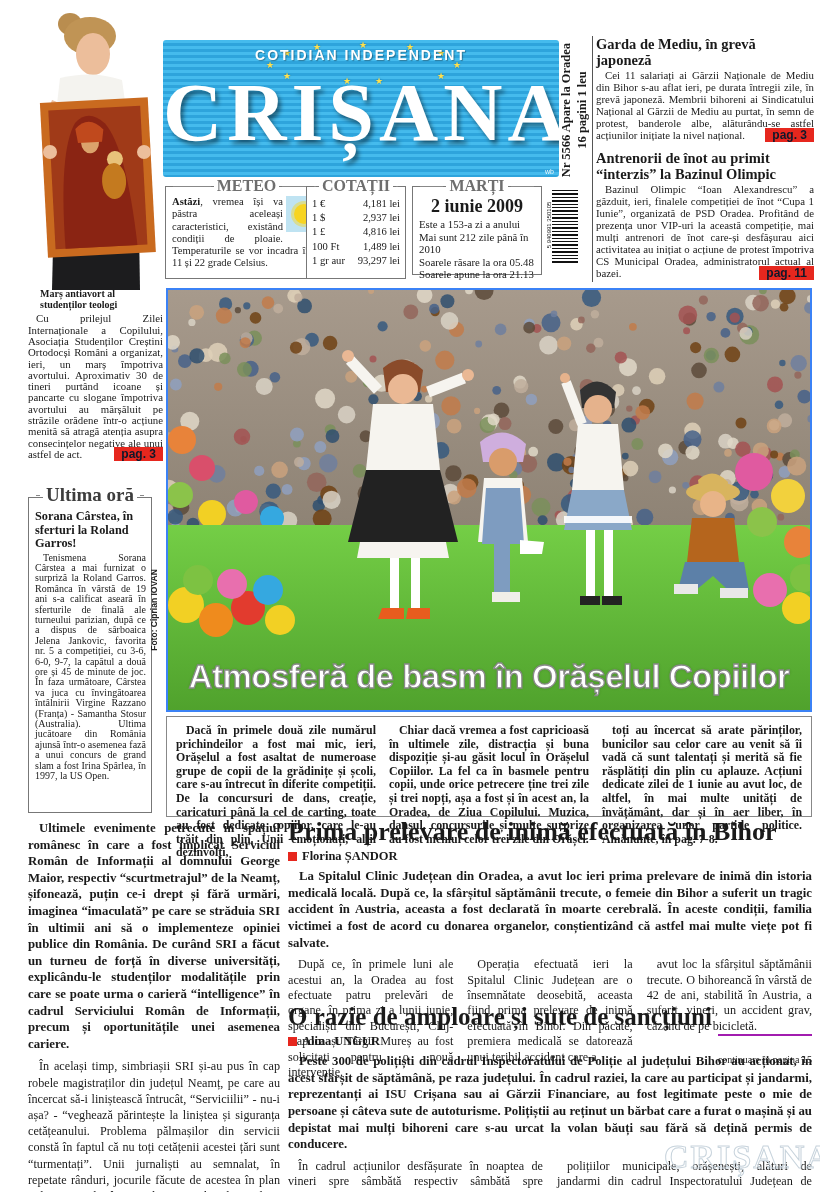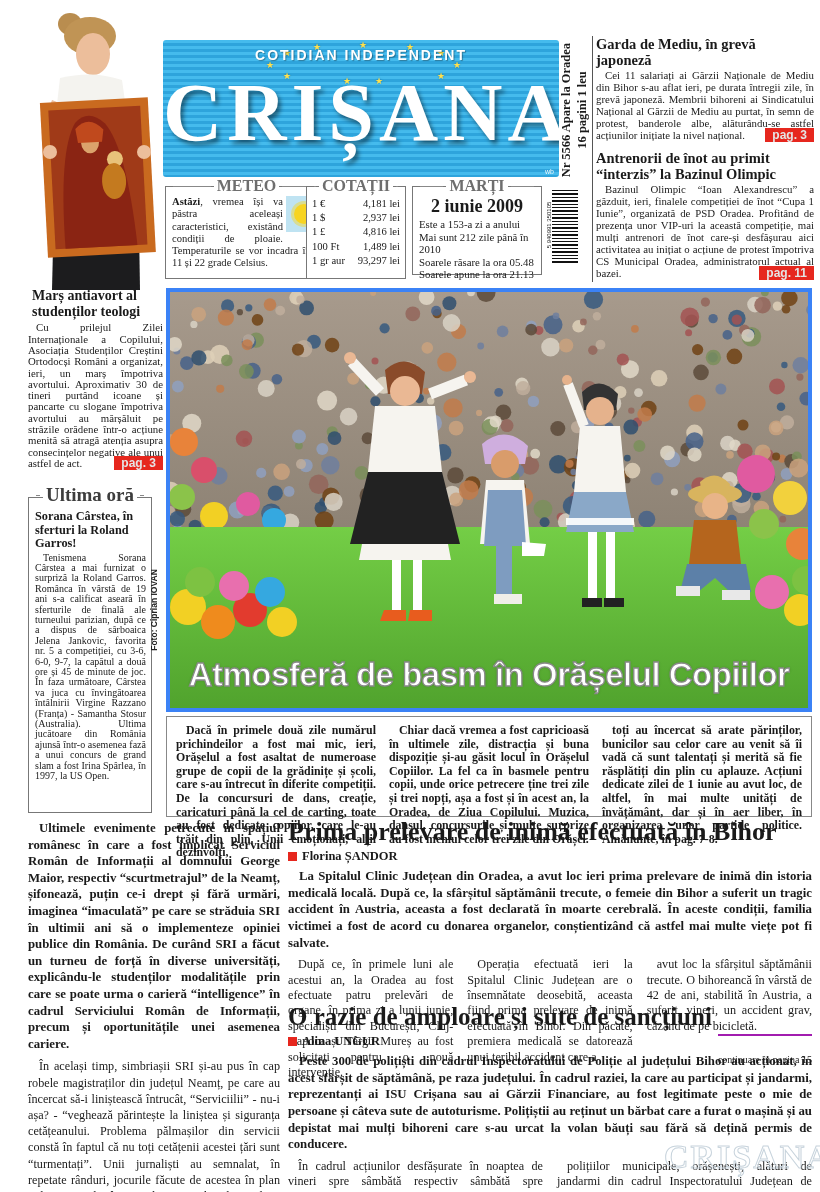--- a/index.html
+++ b/index.html
@@ -30,21 +30,21 @@
   .edition-inner{position:absolute;width:140px;height:40px;left:-48px;top:50px;
     transform:rotate(-90deg);text-align:center;font-weight:bold;font-size:12.5px;line-height:1.3;}
 
   
   .briefs-col{position:absolute;left:592px;top:36px;width:222px;height:246px;
     border-left:1px solid #555;padding-left:3px;}
   .brief{margin-bottom:8px;}
   .brief h3{margin:0 0 2px 0;font-size:14.5px;line-height:1.12;}
   .brief p{margin:0;font-size:10.8px;line-height:11.9px;text-align:justify;text-indent:9px;}
   .badge{display:block;width:fit-content;margin-left:auto;margin-top:-14px;
-    background:#e6271e;color:#e5e5e5;font-family:"Liberation Sans",sans-serif;
+    background:#e6271e;color:#0f172a;font-family:"Liberation Sans",sans-serif;
     font-weight:bold;font-size:12px;line-height:14px;padding:0 7px;position:relative;z-index:2;}
 
   
   .ibox{position:absolute;border:1px solid #777;background:#fff;}
   .rule-head{position:absolute;top:-10px;left:4px;right:4px;display:flex;align-items:center;
     color:#6e6e6e;font-weight:bold;font-size:16px;line-height:18px;}
   .rule-head::before,.rule-head::after{content:"";flex:1;border-top:1px solid #888;margin:0 3px;}
   .rule-head span{background:#fff;padding:0 3px;white-space:nowrap;}
 
   .meteo-box{left:165px;top:186px;width:163px;height:93px;padding:9px 5px 3px 6px;}
@@ -62,37 +62,37 @@
   .marti-date{font-weight:bold;font-size:18px;line-height:20px;margin:0 0 2px 0;}
   .marti-line{font-size:10.8px;line-height:12.6px;text-align:left;}
 
   .barcode{position:absolute;left:552px;top:190px;width:26px;height:74px;
     background:repeating-linear-gradient(180deg,#111 0 1.4px,#fff 1.4px 3.4px);}
   .barcode-digits{position:absolute;left:-26px;top:32px;transform:rotate(-90deg);
     font-family:"Liberation Sans",sans-serif;font-size:6px;color:#222;white-space:nowrap;}
 
   
   .antiavort{position:absolute;left:28px;top:288px;width:135px;}
-  .antiavort h3{margin:0 0 3px 4px;font-size:14px;line-height:1.12;}
+  .antiavort h3{margin:0 0 3px 12px;font-size:10px;line-height:1.12;}
   .antiavort p{margin:0;font-size:10.8px;line-height:11.3px;text-align:justify;text-indent:8px;}
   .antiavort .badge{margin-top:-13px;}
 
   .ultima-box{left:28px;top:497px;width:124px;height:316px;padding:12px 5px 3px 6px;}
   .ultima-box .rule-head{font-size:19px;top:-12px;color:#3d3d3d;}
   .ultima-title{margin:0 0 2px 0;font-size:12.3px;line-height:1.1;font-weight:bold;}
   .ultima-box p{margin:0;font-size:10px;line-height:10.4px;text-align:justify;text-indent:8px;}
 
   .photo-credit{position:absolute;left:149px;top:545px;width:16px;height:130px;}
   .photo-credit-inner{position:absolute;width:130px;height:14px;left:-58px;top:58px;
     transform:rotate(-90deg);font-family:"Liberation Sans",sans-serif;
     font-weight:bold;font-size:8.5px;text-align:center;color:#222;}
 
   
   .main-photo{position:absolute;left:166px;top:288px;width:646px;height:424px;
-    border:4px solid #3b82f6;overflow:hidden;}
+    border:2px solid #3b82f6;overflow:hidden;}
   .photo-headline{position:absolute;left:0;right:0;bottom:14px;text-align:center;
     font-family:"Liberation Sans",sans-serif;font-weight:bold;font-size:33px;
     white-space:nowrap;color:#fff;-webkit-text-stroke:1.3px #8a8a8a;
     text-shadow:0 0 3px rgba(0,0,0,.25);letter-spacing:-0.5px;}
 
   
   .intro-box{position:absolute;left:166px;top:716px;width:646px;height:101px;
     border:1px solid #888;display:flex;gap:13px;padding:7px 9px;}
   .intro-box p{flex:1;margin:0;font-size:11.9px;line-height:13.6px;font-weight:bold;
     text-align:justify;text-indent:10px;}

